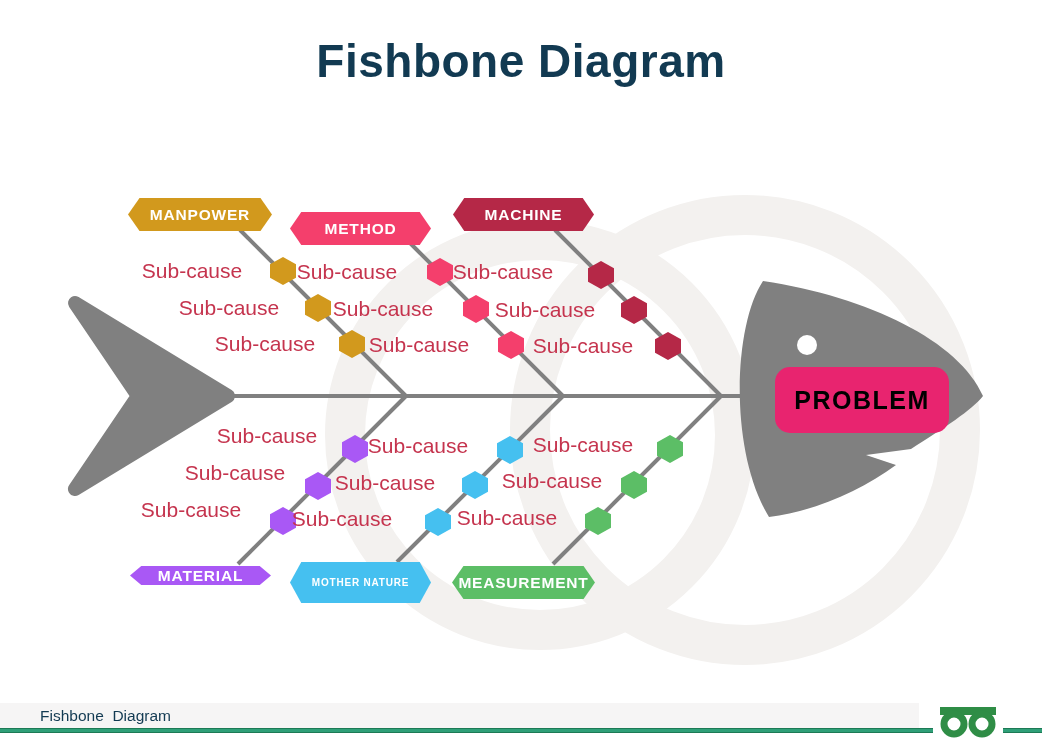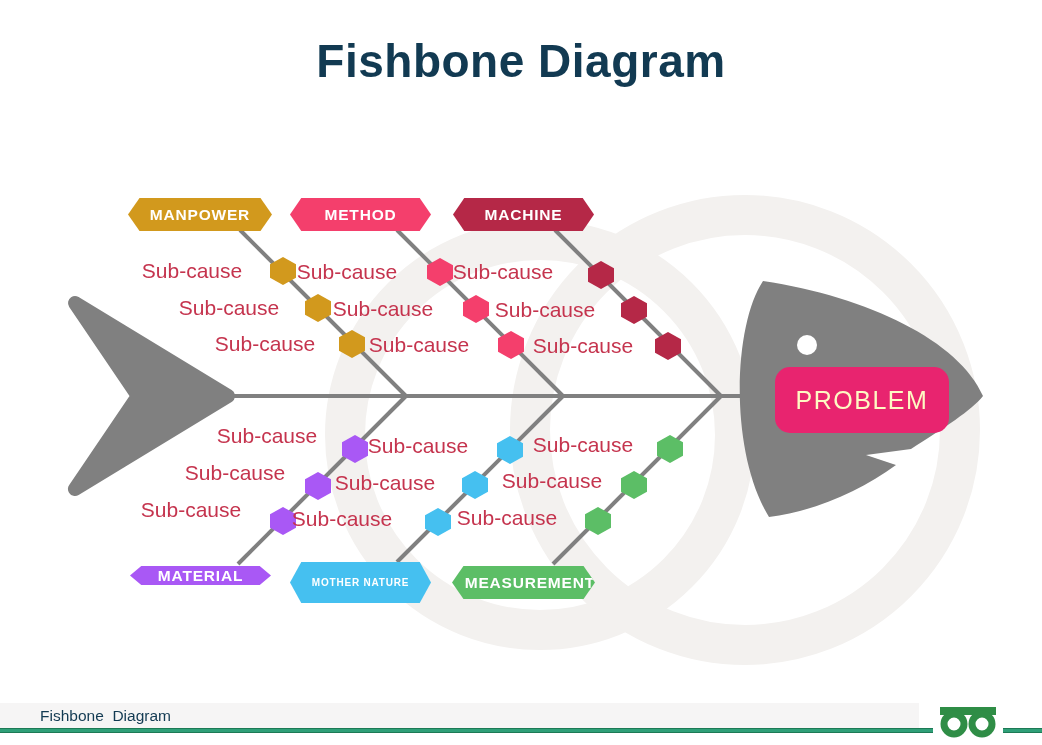--- a/index.html
+++ b/index.html
@@ -22,39 +22,39 @@
     color:#ffffff; font-weight:bold; font-size:15.5px; letter-spacing:0.8px;
     text-align:center; line-height:1.12;
     clip-path:polygon(8% 0%, 92% 0%, 100% 50%, 92% 100%, 8% 100%, 0% 50%);
   }
   .badge.small { font-size:10px; }
   .bg-manpower    { background:var(--manpower); }
   .bg-method      { background:var(--method); }
   .bg-machine     { background:var(--machine); }
   .bg-material    { background:var(--material); }
   .bg-nature      { background:var(--nature); }
-  .bg-measurement { background:var(--measurement);justify-content:flex-end; }
+  .bg-measurement { background:var(--measurement); }
 
   
   .hex {
     position:absolute; width:26px; height:28px;
     clip-path:polygon(50% 0%, 100% 26%, 100% 74%, 50% 100%, 0% 74%, 0% 26%);
   }
 
   
   .sub {
     position:absolute; width:130px; height:22px; line-height:22px;
     text-align:center; font-size:21px; color:var(--subcause);
   }
 
   .problem-box {
     position:absolute; left:775px; top:367px; width:174px; height:66px;
     background:var(--problem); border-radius:15px;
     display:flex; align-items:center; justify-content:center;
-    color:#fef9c3; font-weight:normal; font-size:25px; letter-spacing:1.5px;
+    color:#000000; font-weight:bold; font-size:25px; letter-spacing:1.5px;
   }
 
   
   .footer-strip {
     position:absolute; left:0; top:703px; width:919px; height:25px;
     background:var(--footer_bg);
   }
   .footer-caption {
     position:absolute; left:40px; top:703px; height:25px; line-height:25px;
     font-size:15.5px; font-weight:500; color:var(--title_navy); white-space:pre;
@@ -99,21 +99,21 @@
     <line class="bone-line" x1="563" y1="396" x2="397" y2="562"></line>
     <line class="bone-line" x1="721" y1="396" x2="553" y2="564"></line>
 
     <path class="bone-fill" d="M763 281 C733 326 729 452 769 517 C812 512 861 491 896 465 L866 455 L911 449 C944 428 972 410 983 396 C959 341 869 297 763 281 Z"></path>
     <circle cx="807" cy="345" r="10" fill="#ffffff"></circle>
   </svg>
 
   <div class="badge bg-manpower" style="left:128px; top:198px; width:144px; height:33px;">
     <span>MANPOWER</span>
   </div>
-  <div class="badge bg-method" style="left:290px; top:198px; width:141px; height:33px;">
+  <div class="badge bg-method" style="left:290px; top:212px; width:141px; height:33px;">
     <span>METHOD</span>
   </div>
   <div class="badge bg-machine" style="left:453px; top:198px; width:141px; height:33px;">
     <span>MACHINE</span>
   </div>
 
   <div class="badge bg-material" style="left:130px; top:566px; width:141px; height:19px;">
     <span>MATERIAL</span>
   </div>
   <div class="badge bg-nature small" style="left:290px; top:562px; width:141px; height:41px; padding:0 20px; box-sizing:border-box;">

